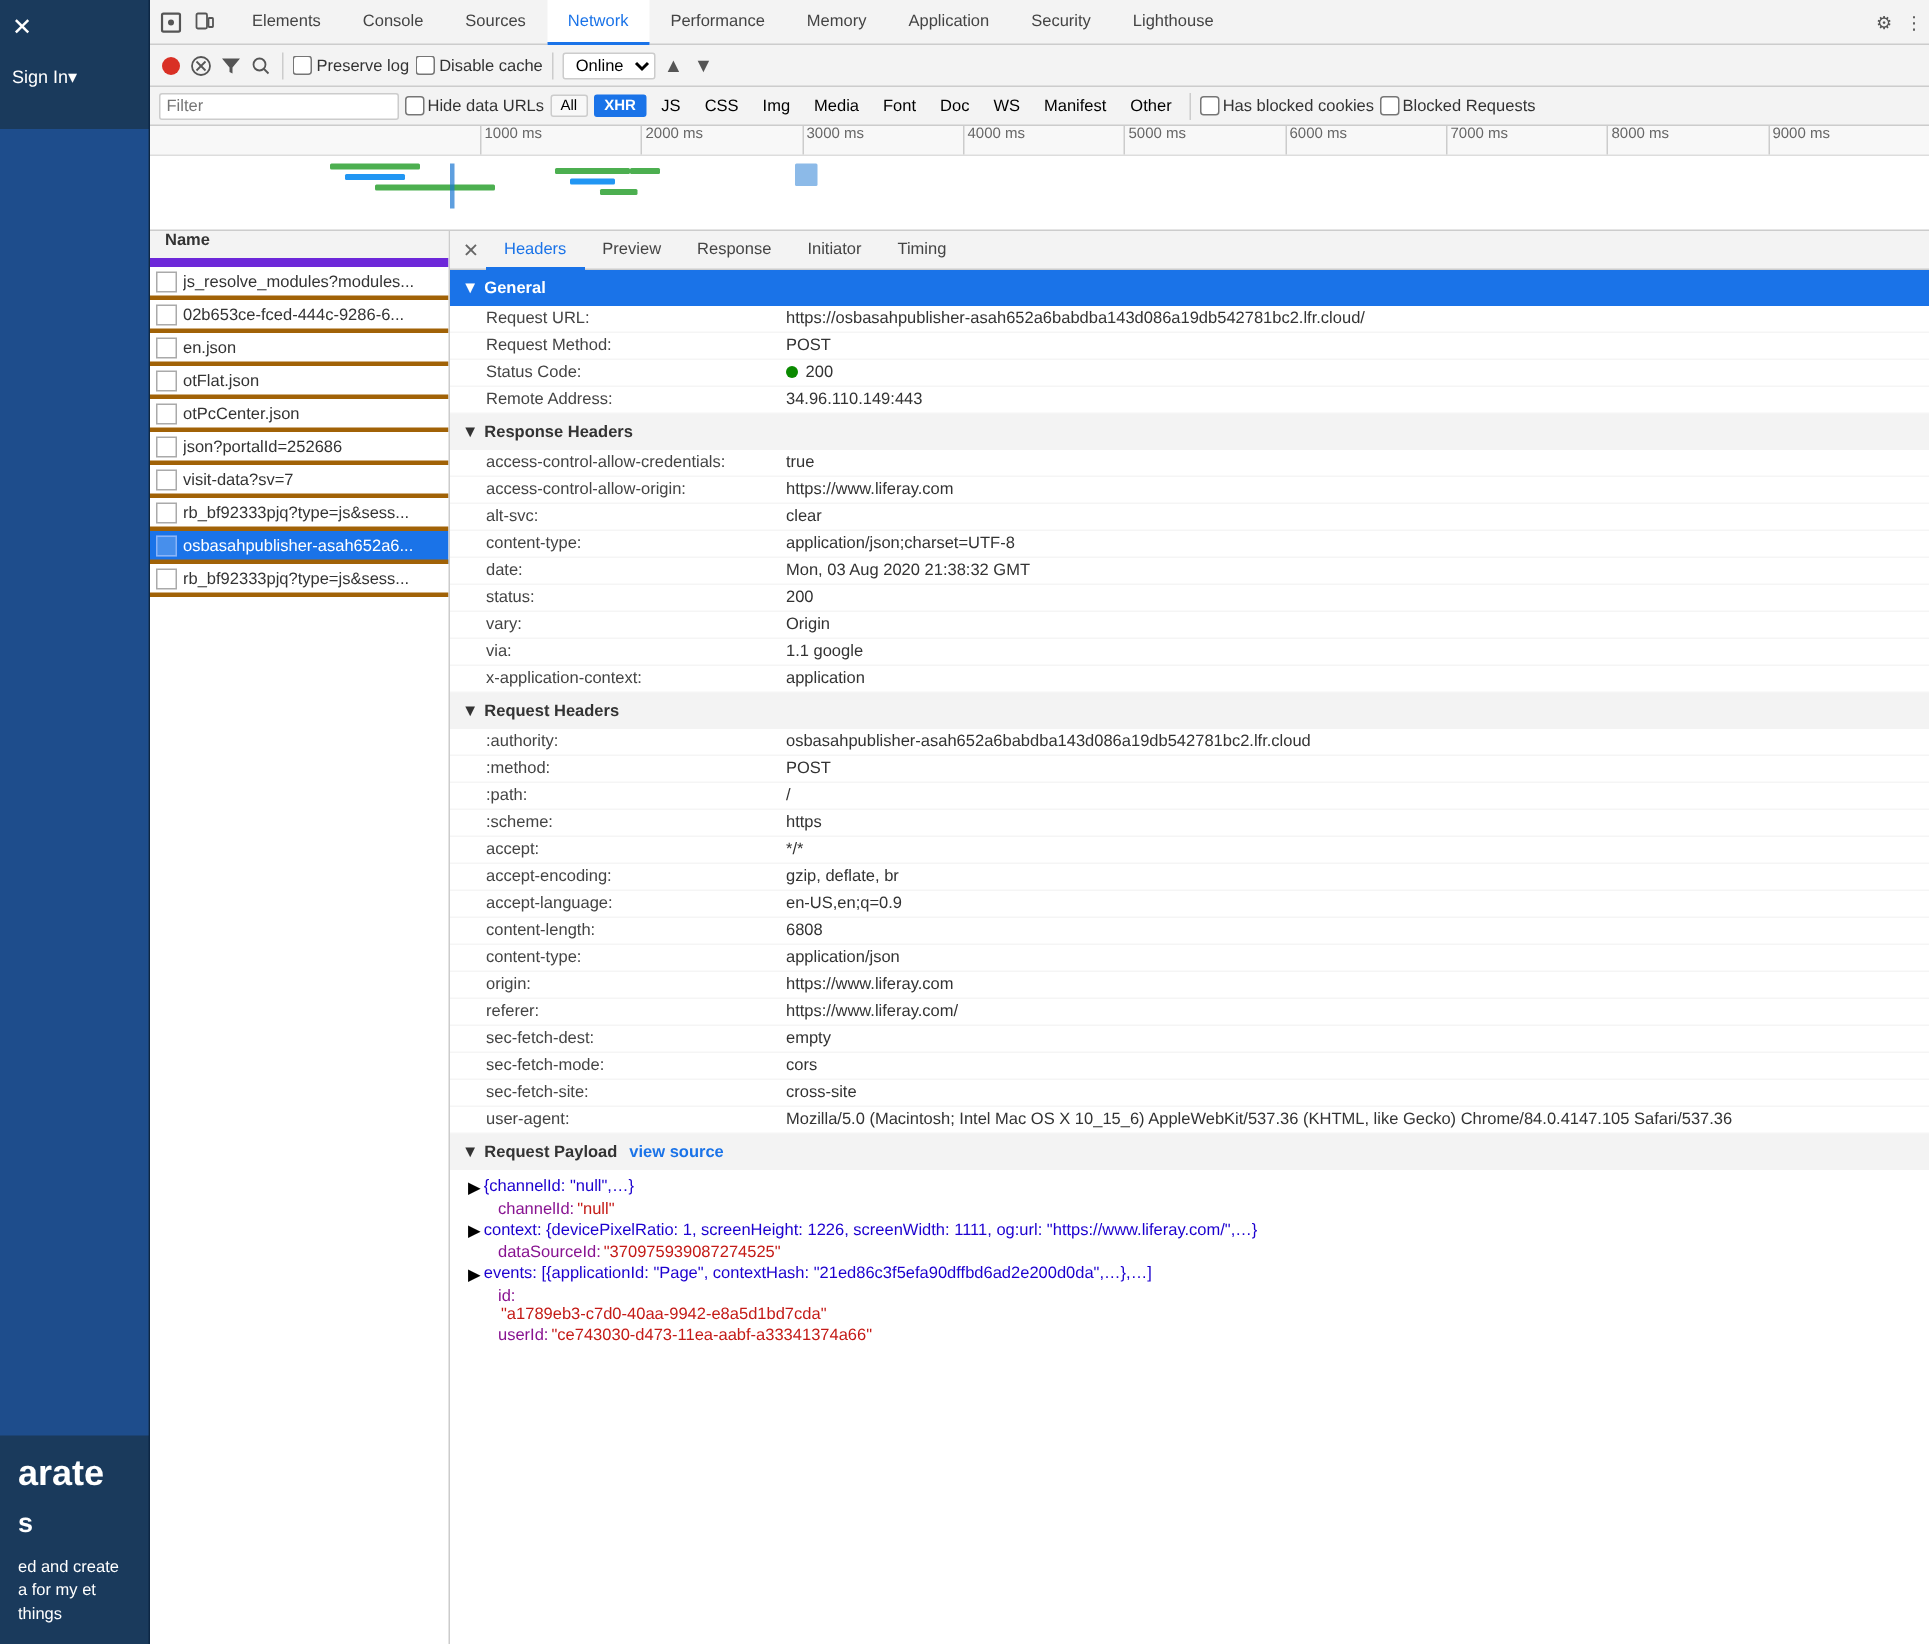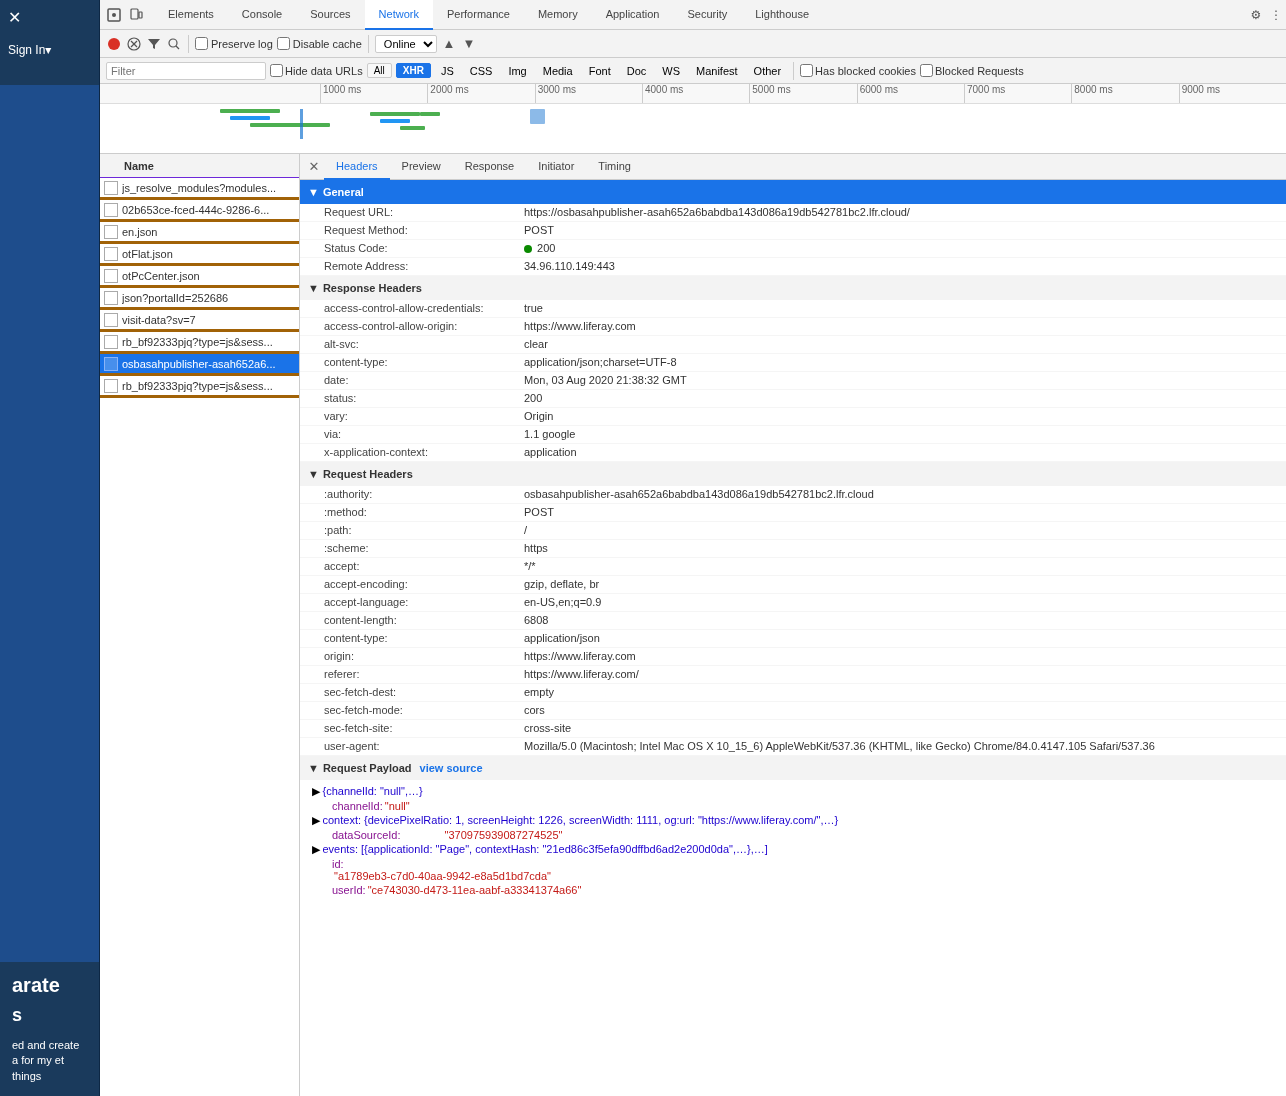--- a/index.html
+++ b/index.html
@@ -32,21 +32,21 @@
     #timeline { height: 70px; background: #fff; border-bottom: 1px solid #ccc; position: relative; overflow: hidden; }
     .timeline-ruler { display: flex; width: 100%; height: 20px; background: #f8f8f8; border-bottom: 1px solid #ddd; padding-left: 110px; }
     .ruler-mark { flex: 1; border-left: 1px solid #ccc; padding-left: 2px; font-size: 10px; color: #666; }
     .timeline-content { height: 50px; position: relative; padding-left: 110px; }
 
     
     #main { display: flex; flex: 1; overflow: hidden; }
 
     
     #name-list { width: 200px; border-right: 1px solid #ccc; overflow-y: auto; background: #fff; flex-shrink: 0; }
-    #name-list-header { height: 24px; background: #f3f3f3; border-bottom: 1px solid #6d28d9; display: flex; align-items: center; padding: 0 24px; font-size: 11px; font-weight: 600; color: #333; }
+    #name-list-header { height: 24px; background: #f3f3f3; border-bottom: 6px solid #6d28d9; display: flex; align-items: flex-start; padding: 0 10px; font-size: 11px; font-weight: 600; color: #333; }
     .name-item { display: flex; align-items: center; height: 22px; padding: 0 4px; cursor: pointer; border-bottom: 3px solid #a16207; font-size: 11px; color: #333; }
     .name-item.selected { background: #1a73e8; color: #fff; }
     .name-item .file-icon { width: 14px; height: 14px; margin-right: 4px; flex-shrink: 0; border: 1px solid #aaa; background: #fff; }
     .name-item .file-name { overflow: hidden; text-overflow: ellipsis; white-space: nowrap; }
 
     
     #detail-panel { flex: 1; overflow-y: auto; background: #fff; }
     #detail-tabs { display: flex; border-bottom: 1px solid #ccc; background: #f3f3f3; height: 26px; align-items: center; padding-left: 4px; }
     .detail-tab { padding: 3px 12px; font-size: 11px; cursor: pointer; color: #444; border-bottom: 2px solid transparent; height: 26px; display: flex; align-items: center; }
     .detail-tab.active { color: #1a73e8; border-bottom: 2px solid #1a73e8; }
@@ -90,21 +90,21 @@
 <div class="devtools-wrap">
 
   <div id="left-sidebar">
     <div style="color:#fff;padding:8px;cursor:pointer;font-size:16px;">✕</div>
     <div id="sign-in-btn">
       <span>Sign In</span>
       <span>▾</span>
     </div>
     <div id="blue-panel" style="background:#1e4d8c;flex:1;"></div>
     <div style="padding:12px;color:#fff;font-size:13px;">
-      <div style="font-size:20px;font-weight:bold;margin-bottom:8px;">arate</div>
+      <div style="font-size:24px;font-weight:bold;margin-bottom:8px;">arate</div>
       <div style="font-size:18px;font-weight:bold;margin-bottom:12px;">s</div>
       <div style="font-size:11px;line-height:1.4;">ed and create a for my et things</div>
     </div>
   </div>
 
   <div class="devtools-main">
 
     <div id="tab-bar" style="padding-left:4px;">
       <div style="display:flex;align-items:center;gap:2px;margin-right:8px;">
         <div class="icon-btn">
@@ -470,21 +470,21 @@
             <div class="payload-row" style="padding-left:32px;">
               <span class="payload-key">channelId:</span>
               <span style="margin-left:2px;" class="payload-value string">"null"</span>
             </div>
 
             <div class="payload-row" style="padding-left:12px;">
               <span class="payload-expand">▶</span>
               <span class="payload-value">context: {devicePixelRatio: 1, screenHeight: 1226, screenWidth: 1111, og:url: "https://www.liferay.com/",…}</span>
             </div>
 
-            <div class="payload-row" style="padding-left:32px;gap:42px;">
+            <div class="payload-row" style="padding-left:32px;">
               <span class="payload-key">dataSourceId:</span>
               <span style="margin-left:2px;" class="payload-value string">"370975939087274525"</span>
             </div>
 
             <div class="payload-row" style="padding-left:12px;">
               <span class="payload-expand">▶</span>
               <span class="payload-value">events: [{applicationId: "Page", contextHash: "21ed86c3f5efa90dffbd6ad2e200d0da",…},…]</span>
             </div>
 
             <div class="payload-row" style="padding-left:32px;flex-direction:column;">

